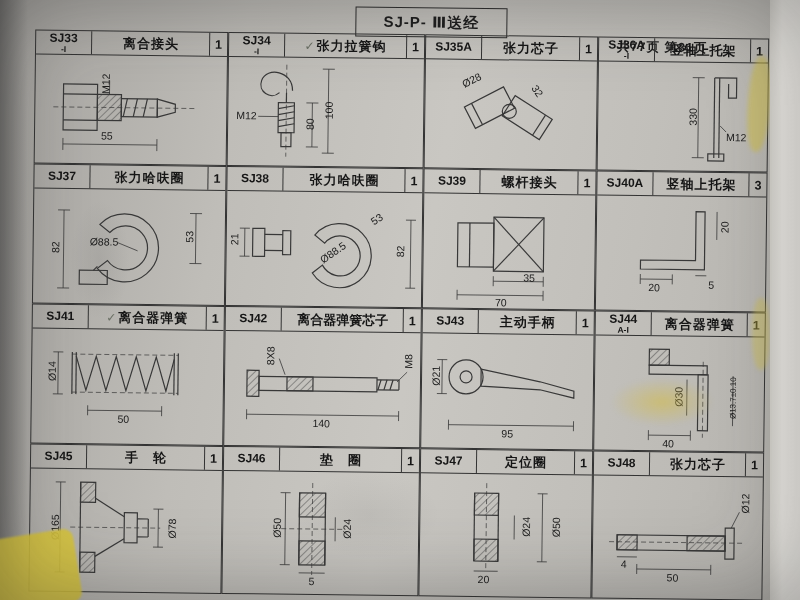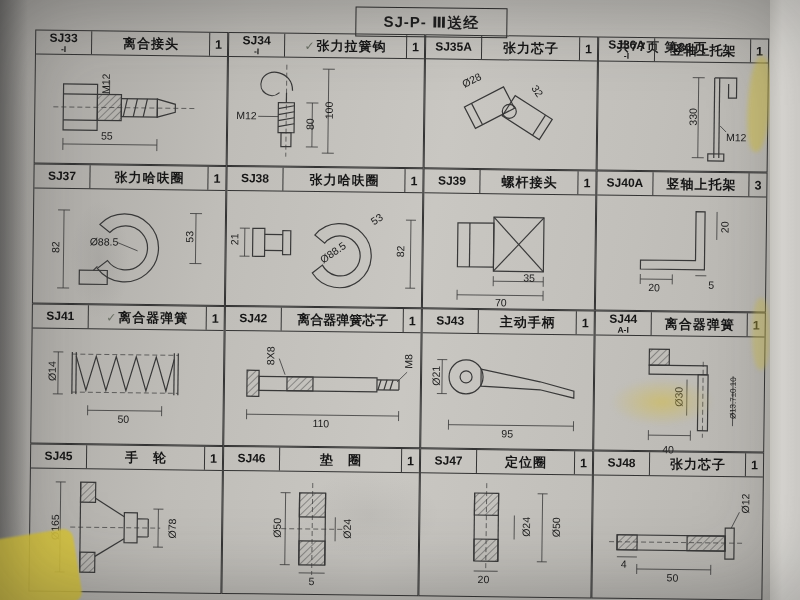--- a/index.html
+++ b/index.html
@@ -403,21 +403,21 @@
             <line x1="168" y1="48" x2="165" y2="58"></line>
             <line x1="174" y1="48" x2="174" y2="58"></line>
             <line class="dl" x1="54" y1="28" x2="60" y2="44"></line>
             <line class="dl" x1="182" y1="40" x2="172" y2="50"></line>
             <line class="dl" x1="22" y1="84" x2="174" y2="84"></line>
             <line class="dl" x1="22" y1="79" x2="22" y2="89"></line>
             <line class="dl" x1="174" y1="79" x2="174" y2="89"></line>
           </svg>
           <span class="dim v" style="left:36px;top:20px">8X8</span>
           <span class="dim v" style="left:176px;top:24px">M8</span>
-          <span class="dim" style="left:88px;top:87px">110</span>
+          <span class="dim" style="left:88px;top:87px">140</span>
         </div>
       </div>
 
       <div class="cell c2 r2">
         <div class="cell-head">
           <div class="code">
             <span>SJ43</span>
             <span class="sub"></span>
           </div>
           <div class="pname">
@@ -462,21 +462,21 @@
             <rect x="103" y="39" width="10" height="56"></rect>
             <line class="cl" x1="108" y1="26" x2="108" y2="102"></line>
             <line class="dl" x1="92" y1="44" x2="92" y2="80"></line>
             <line class="dl" x1="138" y1="40" x2="138" y2="90"></line>
             <line class="dl" x1="54" y1="100" x2="96" y2="100"></line>
             <line class="dl" x1="54" y1="95" x2="54" y2="105"></line>
             <line class="dl" x1="96" y1="95" x2="96" y2="105"></line>
           </svg>
           <span class="dim v" style="left:74px;top:56px">Ø30</span>
           <span class="dim v s" style="left:118px;top:58px">Ø13.7±0.10</span>
-          <span class="dim" style="left:68px;top:109px">40</span>
+          <span class="dim" style="left:68px;top:103px">40</span>
         </div>
       </div>
 
       <div class="cell c0 r3">
         <div class="cell-head">
           <div class="code">
             <span>SJ45</span>
             <span class="sub"></span>
           </div>
           <div class="pname">

